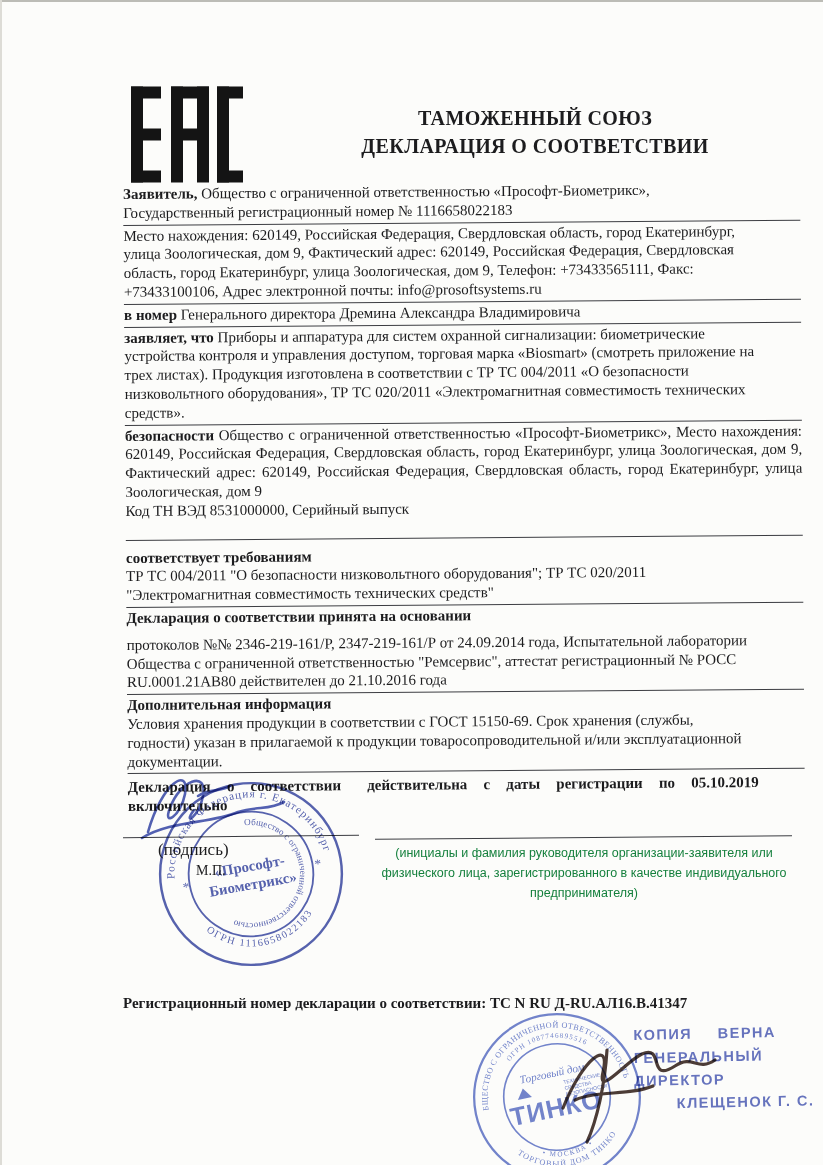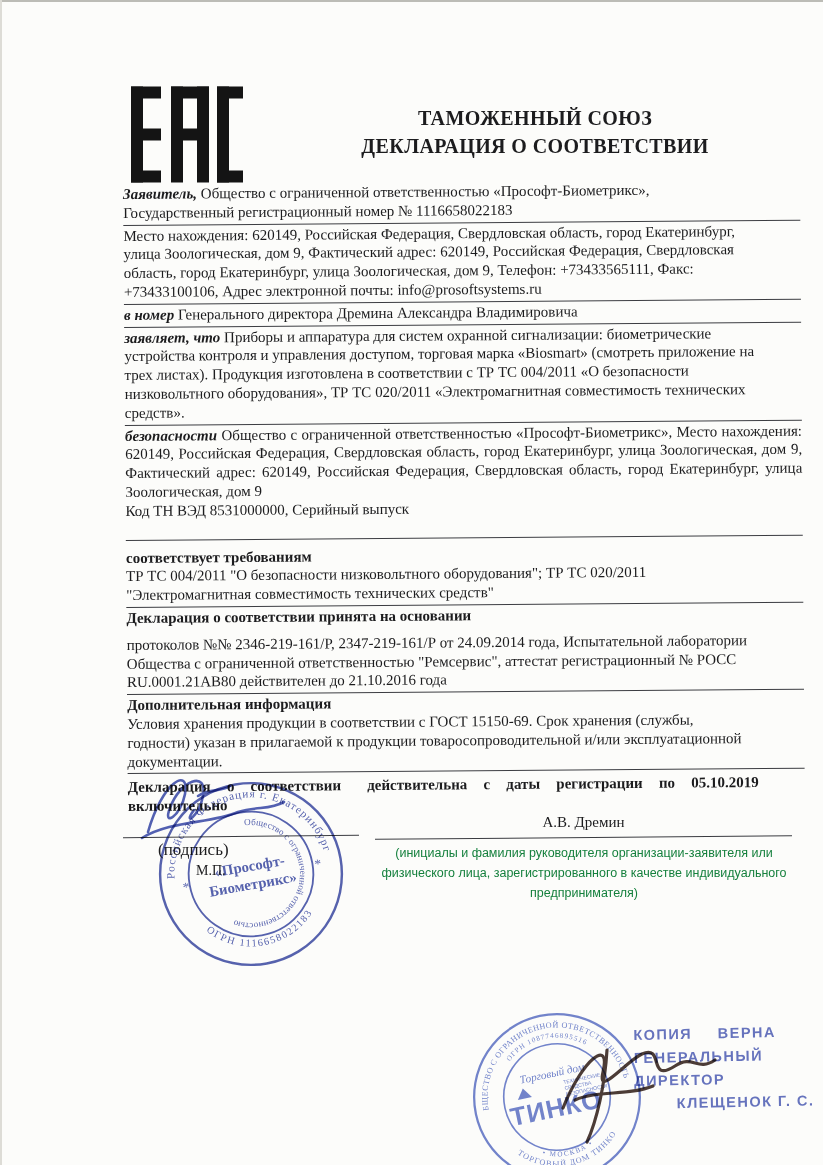--- a/index.html
+++ b/index.html
@@ -20,21 +20,21 @@
 
   
   .content{
     position:absolute;left:123px;top:184px;width:677px;
     font-size:15px;line-height:18.8px;
     transform:rotate(-0.45deg);transform-origin:0 0;
   }
   .row{border-bottom:1.4px solid #3b3c41;padding:1px 0 2px;}
   .row p{margin:0;padding-right:46px;}
   .row p.just{padding-right:0;text-align:justify;}
-  .row .lead{font-weight:bold;font-style:italic;}
+  .row .lead{font-weight:bold;}
   .row .hd{font-weight:bold;padding-right:0;}
   .row.last{border-bottom:none;font-weight:bold;}
   .spacer-bottom{padding-bottom:19px;}
   .gap-top{padding-top:8px;}
   .validity{margin:0;text-align:justify;font-weight:bold;padding:3px 0 2px;}
   .validity .vgap{margin-left:26px;}
 
   
   .line{position:absolute;border-top:1.4px solid #3b3c41;}
   .sig-caption{position:absolute;font-size:17px;}
@@ -150,24 +150,24 @@
         <text font-size="10" letter-spacing="1.5"><textPath href="#ps-bot" startOffset="50%" text-anchor="middle">ОГРН 1116658022183</textPath></text>
         <text font-size="9"><textPath href="#ps-inner" startOffset="2">Общество с ограниченной ответственностью</textPath></text>
         <text x="95" y="92" text-anchor="middle" font-size="14.5" font-weight="bold">«Прософт-</text>
         <text x="95" y="110" text-anchor="middle" font-size="14.5" font-weight="bold">Биометрикс»</text>
         <text x="27" y="101" font-size="13">*</text>
         <text x="158" y="101" font-size="13">*</text>
       </g>
     </g>
   </svg>
 
-  <div class="head-name" style="left:375px;top:814px;width:417px;">А.В. Дремин</div>
   <div class="line" style="left:375px;top:837px;width:417px;transform:rotate(-0.5deg);"></div>
   <div class="head-caption" style="left:372px;top:843px;width:424px;">(инициалы и фамилия руководителя организации-заявителя или физического лица, зарегистрированного в качестве индивидуального предпринимателя)</div>
 
+  <div class="breg" style="top:995px;"><span>Регистрационный номер декларации о соответствии: </span><span>ТС N RU Д-RU.АЛ16.В.41347</span></div>
 
   <svg class="stamp" style="left:468px;top:1008px;z-index:3;opacity:.88;" width="178" height="178" viewBox="0 0 174 174">
     <g transform="rotate(-12 87 87)">
       <g fill="none" stroke="#5f74c8">
         <circle cx="87" cy="87" r="81" stroke-width="2.2"></circle>
         <circle cx="87" cy="87" r="52" stroke-width="1.6"></circle>
       </g>
       <defs>
         <path id="tk-ot" d="M 19,87 A 68,68 0 0 1 155,87"></path>
         <path id="tk-it" d="M 29,87 A 58,58 0 0 1 145,87"></path>

